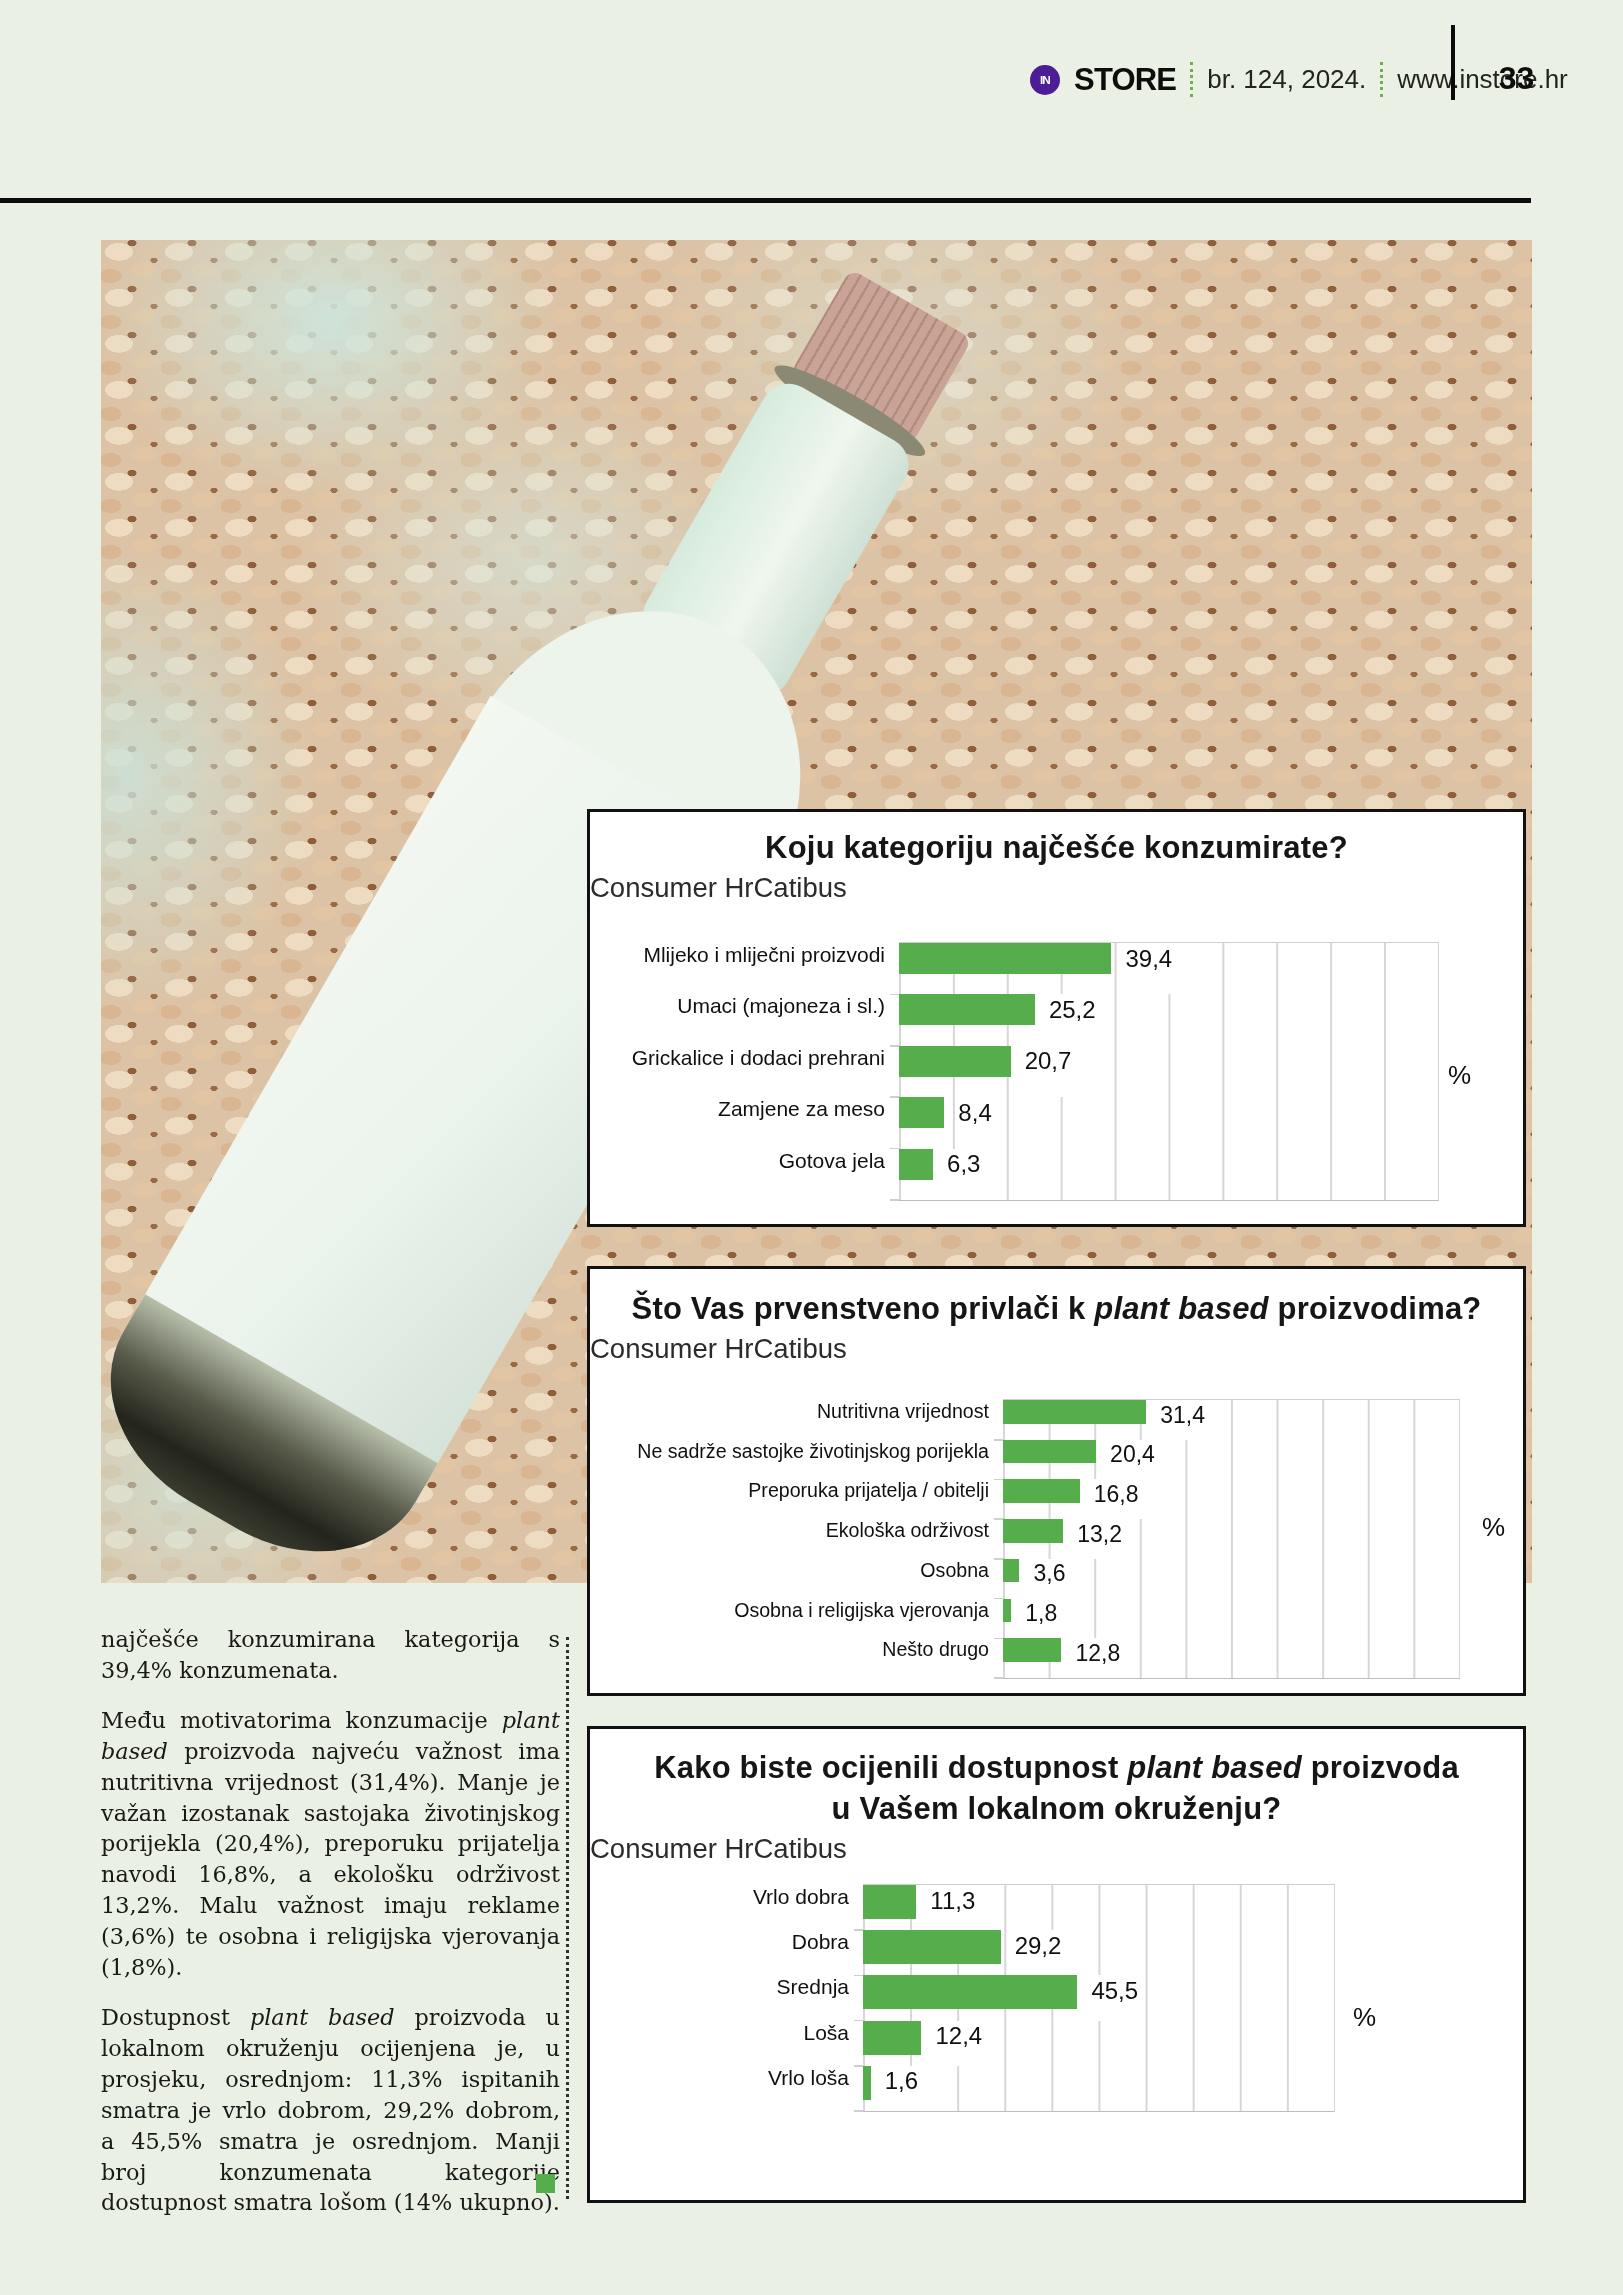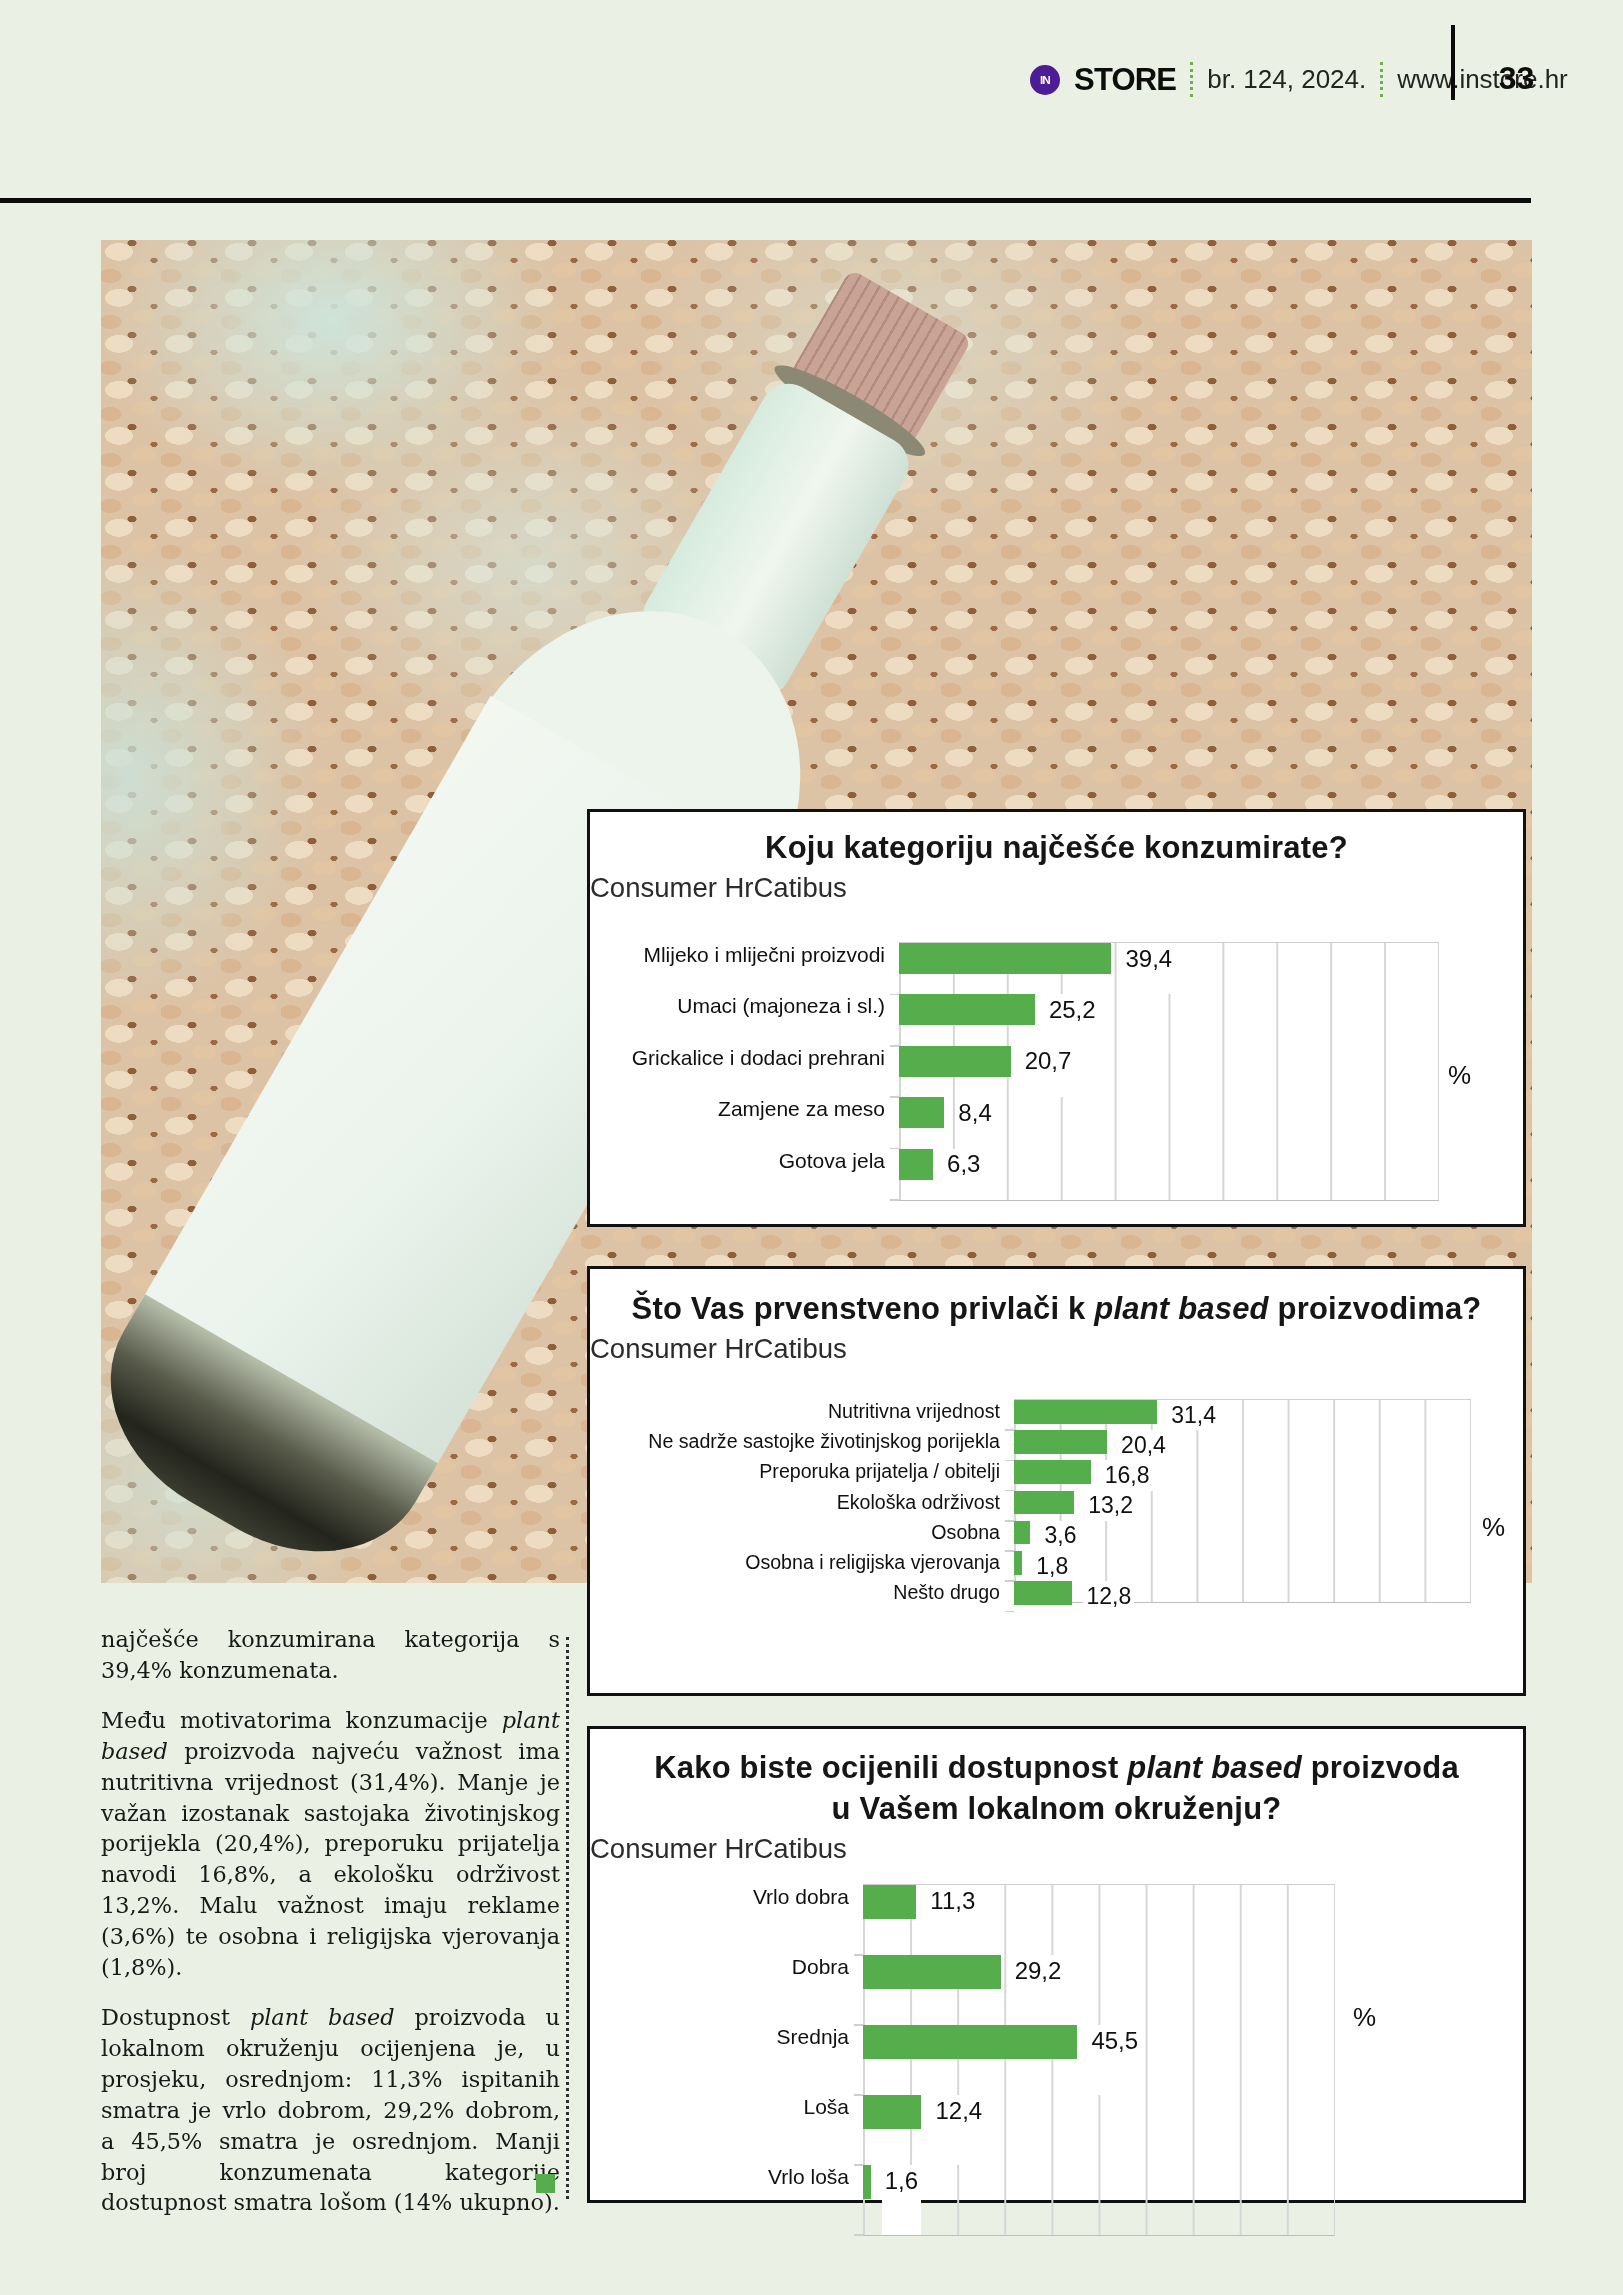--- a/index.html
+++ b/index.html
@@ -78,22 +78,22 @@
   .chart-subtitle{position:absolute;left:0;width:100%;
     font-size:27.5px;font-weight:400;color:#2b2b2b;}
   .chart1 .chart-subtitle{top:60px;}
   .chart2 .chart-subtitle{top:64px;}
   .chart3 .chart-subtitle{top:104px;}
   .plot{position:absolute;box-sizing:border-box;
     border-top:1.6px solid #cfcfcf;border-bottom:1.6px solid #bdbdbd;border-right:1.6px solid #d6d6d6;
     background-image:linear-gradient(to right,#d6d6d6 1.6px,rgba(0,0,0,0) 1.6px);
     background-size:10% 100%;}
   .chart1 .plot{left:309px;top:130px;width:540px;height:259px;}
-  .chart2 .plot{left:424px;top:130px;width:457px;height:204px;}
-  .chart3 .plot{left:273px;top:155px;width:472px;height:352px;padding-left:10px;}
+  .chart2 .plot{left:413px;top:130px;width:457px;height:280px;}
+  .chart3 .plot{left:273px;top:155px;width:472px;height:228px;padding-left:10px;}
   .rows{position:absolute;left:0;top:0;width:100%;height:100%;display:flex;flex-direction:column;}
   .row{position:relative;flex:1 1 auto;display:flex;}
   .row::after{content:"";position:absolute;left:-9.4px;bottom:-0.8px;width:9.4px;height:1.6px;background:#cfcfcf;}
   .cat{position:absolute;right:100%;margin-right:14px;white-space:nowrap;
     font-size:var(--labfs);color:#101010;}
   .bar{height:var(--barh);background:#55ad4b;flex:0 0 auto;}
   .val{margin-left:11px;font-size:var(--valfs);color:#101010;background:#fff;padding:1.6px 3.1px;}
   .unit{position:absolute;font-size:26px;color:#101010;}
   .chart1 .unit{left:858px;top:248px;}
   .chart2 .unit{left:892px;top:243px;}

